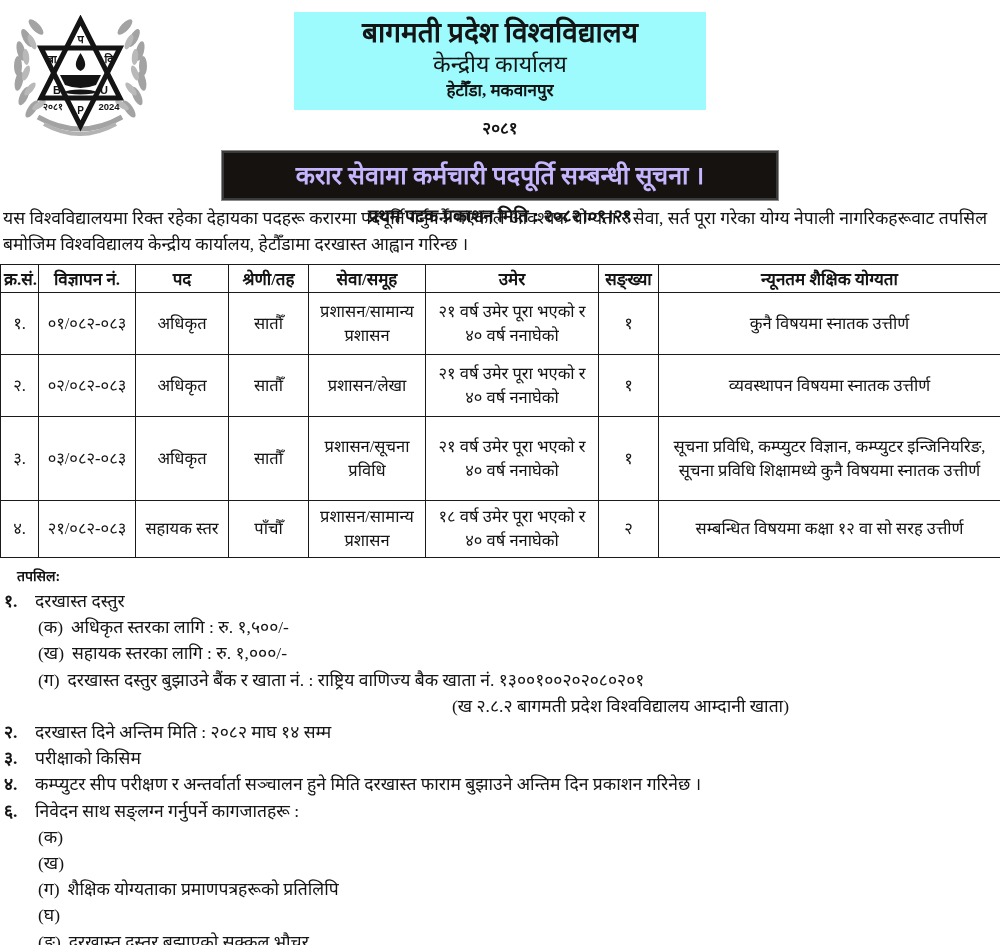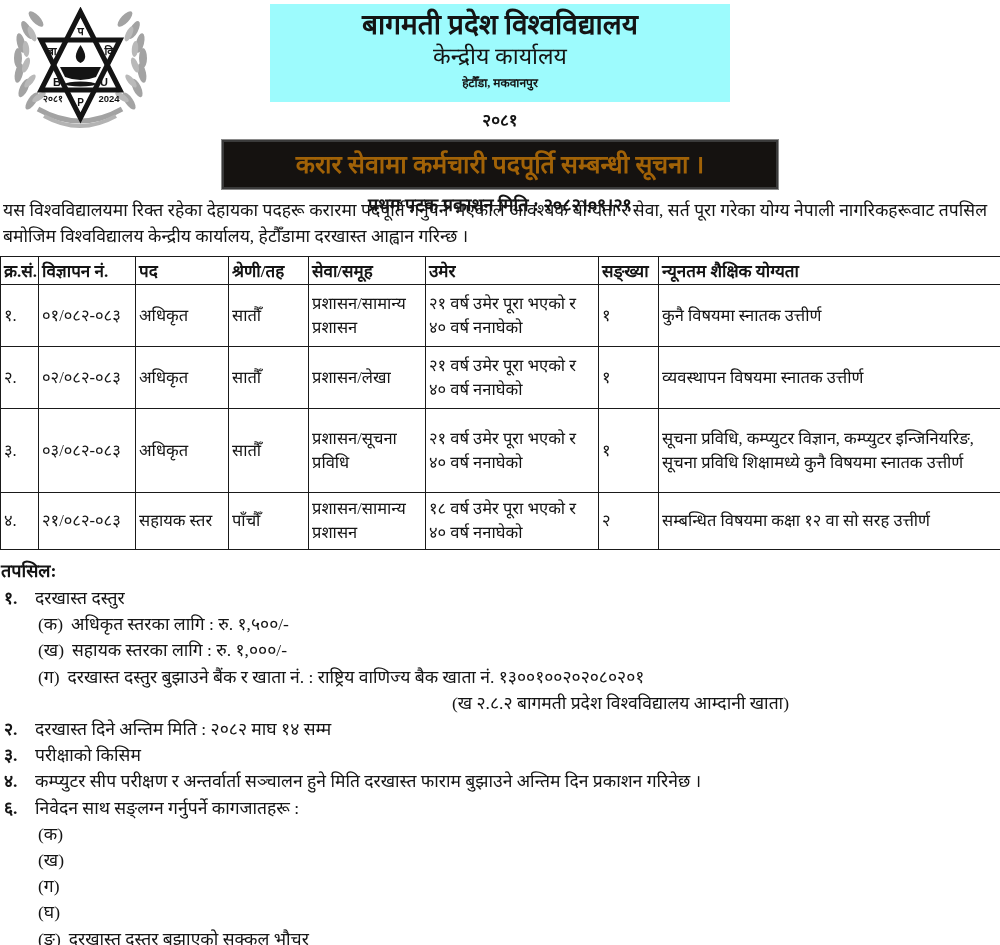--- a/index.html
+++ b/index.html
@@ -9,36 +9,36 @@
     color: #141414;
     width: 1000px;
     height: 945px;
     overflow: hidden;
   }
   .page { width: 1000px; height: 945px; position: relative; }
 
   
   .header-wrap { position: relative; height: 192px; }
   .logo-box { position: absolute; left: 8px; top: 3px; width: 145px; height: 128px; }
-  .head-center { width: 460px; margin: 4px auto; text-align: center; }
+  .head-center { width: 412px; margin: 12px auto; text-align: center; }
   .cyan-box {
     background: #9dfbfd;
     padding: 4px 6px 8px 6px;
     text-align: center;
   }
   .uni-name   { font-size: 28px; font-weight: bold; line-height: 34px; }
   .office     { font-size: 23px; font-weight: normal; line-height: 30px; }
-  .location   { font-size: 12px; font-weight: bold; line-height: 22px; }
+  .location   { font-size: 17px; font-weight: bold; line-height: 22px; }
   .year-line  { text-align: center; font-size: 17px; font-weight: bold; margin-top: 6px; }
   .notice-box {
     width: 556px; margin: 9px auto 0 auto;
     background: #151210;
     border: 2px solid #3a3a3a;
     outline: 1px solid #8a8a8a;
-    color: #a16207;
+    color: #c4b5fd;
     text-align: center;
     font-size: 25px; font-weight: bold;
     padding: 4px 2px 7px 2px;
   }
   .pub-line { text-align: center; font-size: 18px; font-weight: bold; margin-top: 3px; }
 
   
   .intro {
     font-size: 17.5px; line-height: 26px;
     text-align: justify;
@@ -47,33 +47,33 @@
 
   
   table.vac {
     width: 1000px;
     border-collapse: collapse;
     margin-top: 7px;
     table-layout: fixed;
   }
   table.vac th, table.vac td {
     border: 1.6px solid #1a1a1a;
-    text-align: left;
+    text-align: center;
     vertical-align: middle;
     padding: 2px 3px;
   }
   table.vac th { font-size: 17px; font-weight: bold; height: 28px; }
   table.vac td { font-size: 16.5px; line-height: 24px; }
   tr.r-std  td { height: 62px; }
   tr.r-tall td { height: 84px; }
   tr.r-last td { height: 57px; }
 
   
   .details { margin-top: 8px; }
-  .d-heading { font-size: 18px; font-weight: bold; padding-left: 1px; margin-bottom: 3px; }
+  .d-heading { font-size: 14px; font-weight: bold; padding-left: 17px; margin-bottom: 3px; }
   .dline { display: flex; align-items: baseline; font-size: 17.5px; line-height: 26.2px; }
   .dline .num { flex: none; width: 35px; padding-left: 4px; font-weight: bold; }
   .dline .dbold { font-weight: normal; white-space: pre-wrap; }
   .dline .dtext { white-space: pre-wrap; }
   .dline.sub { padding-left: 38px; }
   .dline.sub .marker { flex: none; margin-right: 8px; }
   .dline.indent2 { padding-left: 452px; }
 
   
   .logo-box svg text { font-family: "Liberation Sans", "DejaVu Sans", sans-serif; }
@@ -268,20 +268,21 @@
       <span class="dtext"></span>
     </div>
     <div class="dline sub">
       <span class="marker">(क)</span>
     </div>
     <div class="dline sub">
       <span class="marker">(ख)</span>
     </div>
     <div class="dline sub">
       <span class="marker">(ग)</span>
+      <span class="dtext">शैक्षिक योग्यताका प्रमाणपत्रहरूको प्रतिलिपि</span>
     </div>
     <div class="dline sub">
       <span class="marker">(घ)</span>
     </div>
     <div class="dline sub">
       <span class="marker">(ङ)</span>
       <span class="dtext">दरखास्त दस्तुर बुझाएको सक्कल भौचर</span>
     </div>
 
   </div>

